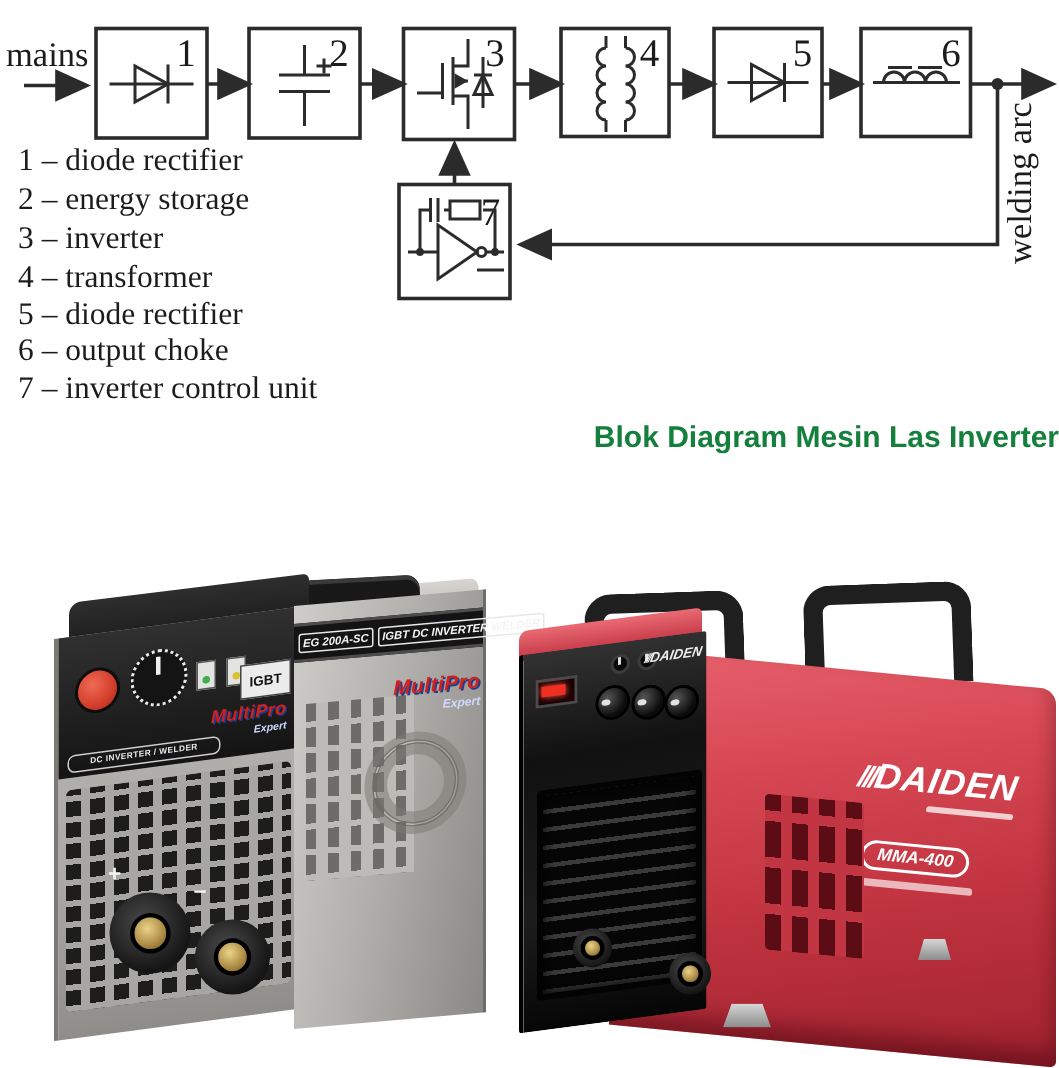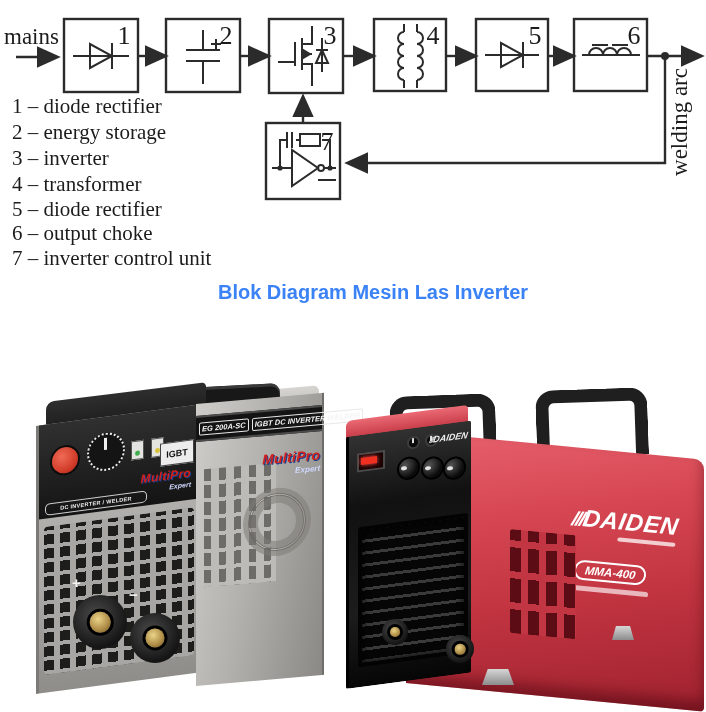--- a/index.html
+++ b/index.html
@@ -11,23 +11,23 @@
   #diagram-svg{position:absolute;left:0;top:0;}
   .blk{fill:none;stroke:#2b2b2b;stroke-width:2.4px;}
   .wire{stroke:#2b2b2b;stroke-width:2.4px;fill:none;}
   .sym{stroke:#2b2b2b;stroke-width:2px;fill:none;}
   .symf{stroke:#2b2b2b;stroke-width:2px;fill:#2b2b2b;}
   .blknum{font:26px "Liberation Serif", serif;fill:#1c1c1c;}
   .lbl{font:23px "Liberation Serif", serif;fill:#1c1c1c;}
   .legtxt{font:21px "Liberation Serif", serif;fill:#1c1c1c;}
   
   #caption{
-    position:absolute;left:40px;top:281px;width:666px;text-align:center;
+    position:absolute;left:40px;top:281px;width:666px;text-align:right;
     font-family:"Liberation Sans", sans-serif;font-weight:bold;
-    font-size:20px;color:#3b82f6;
+    font-size:20px;color:#15803d;
   }
   
   .abs{position:absolute;}
   .machine{position:absolute;}
   
   #machine-left{left:28px;top:386px;width:294px;height:324px;}
   .lm-top-gray{left:145px;top:12px;width:146px;height:46px;
     background:linear-gradient(180deg,#d6d5d2,#a3a19d);
     transform:skewY(-5deg);transform-origin:left top;border-radius:0 6px 0 0;}
   .lm-strap{left:140px;top:0px;width:112px;height:24px;background:#181818;

